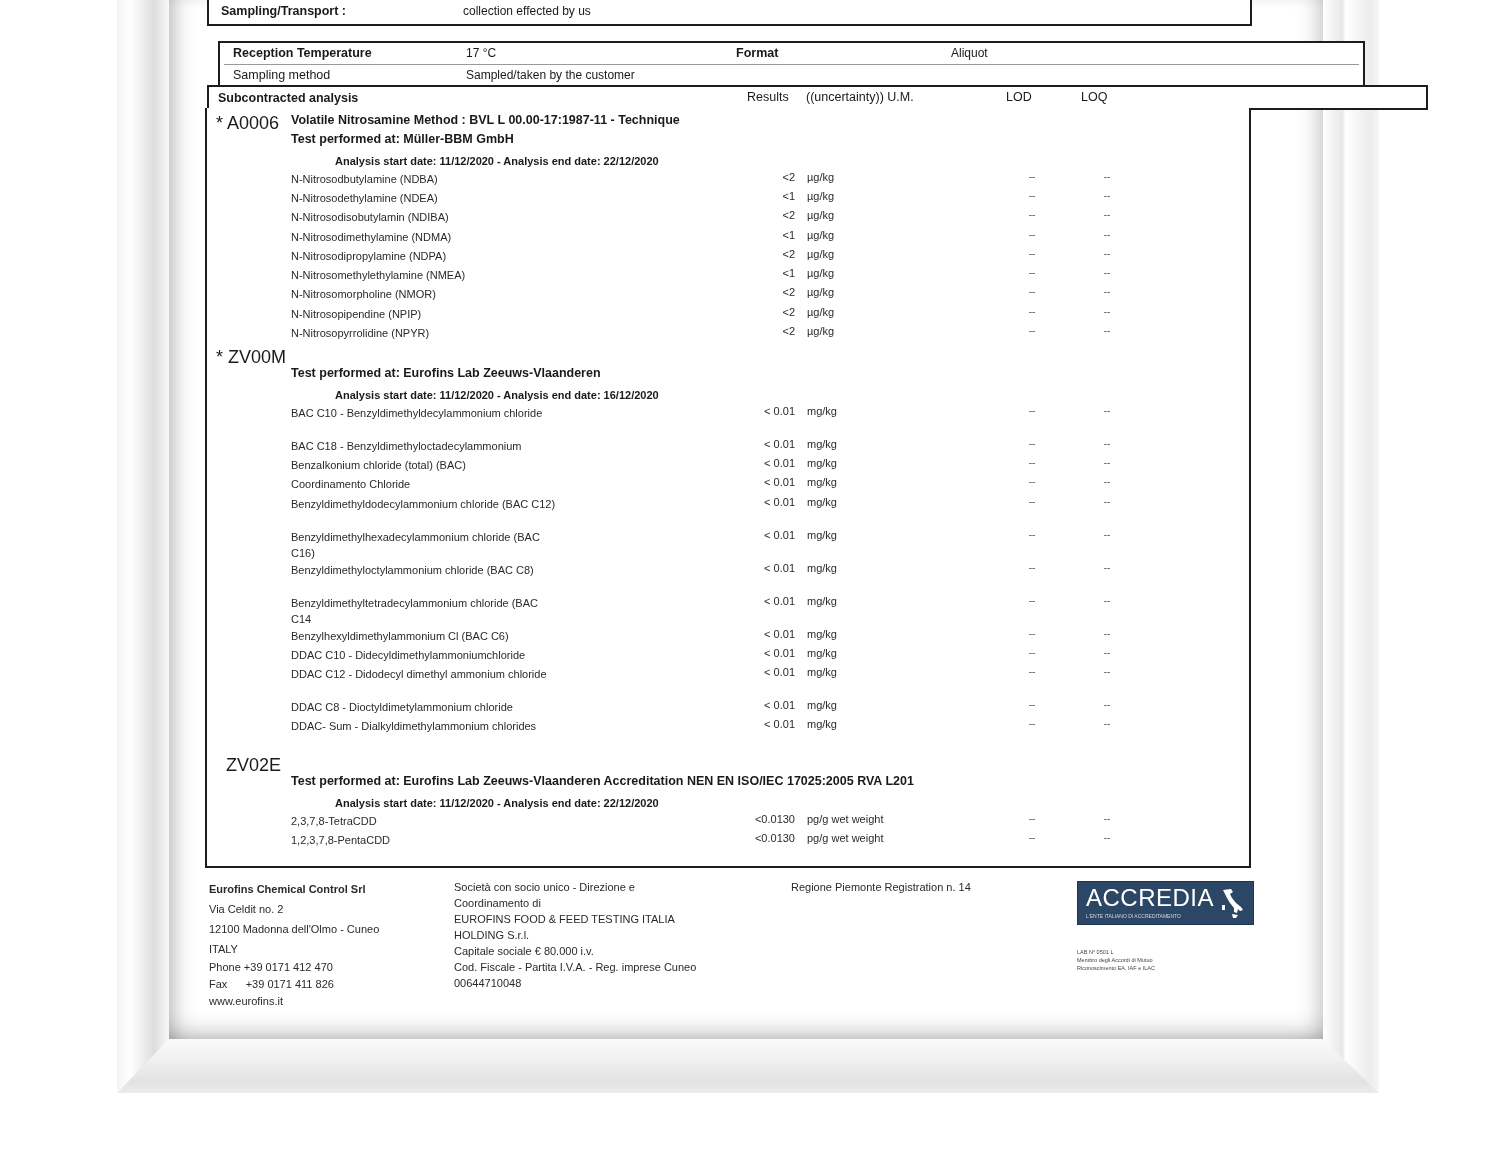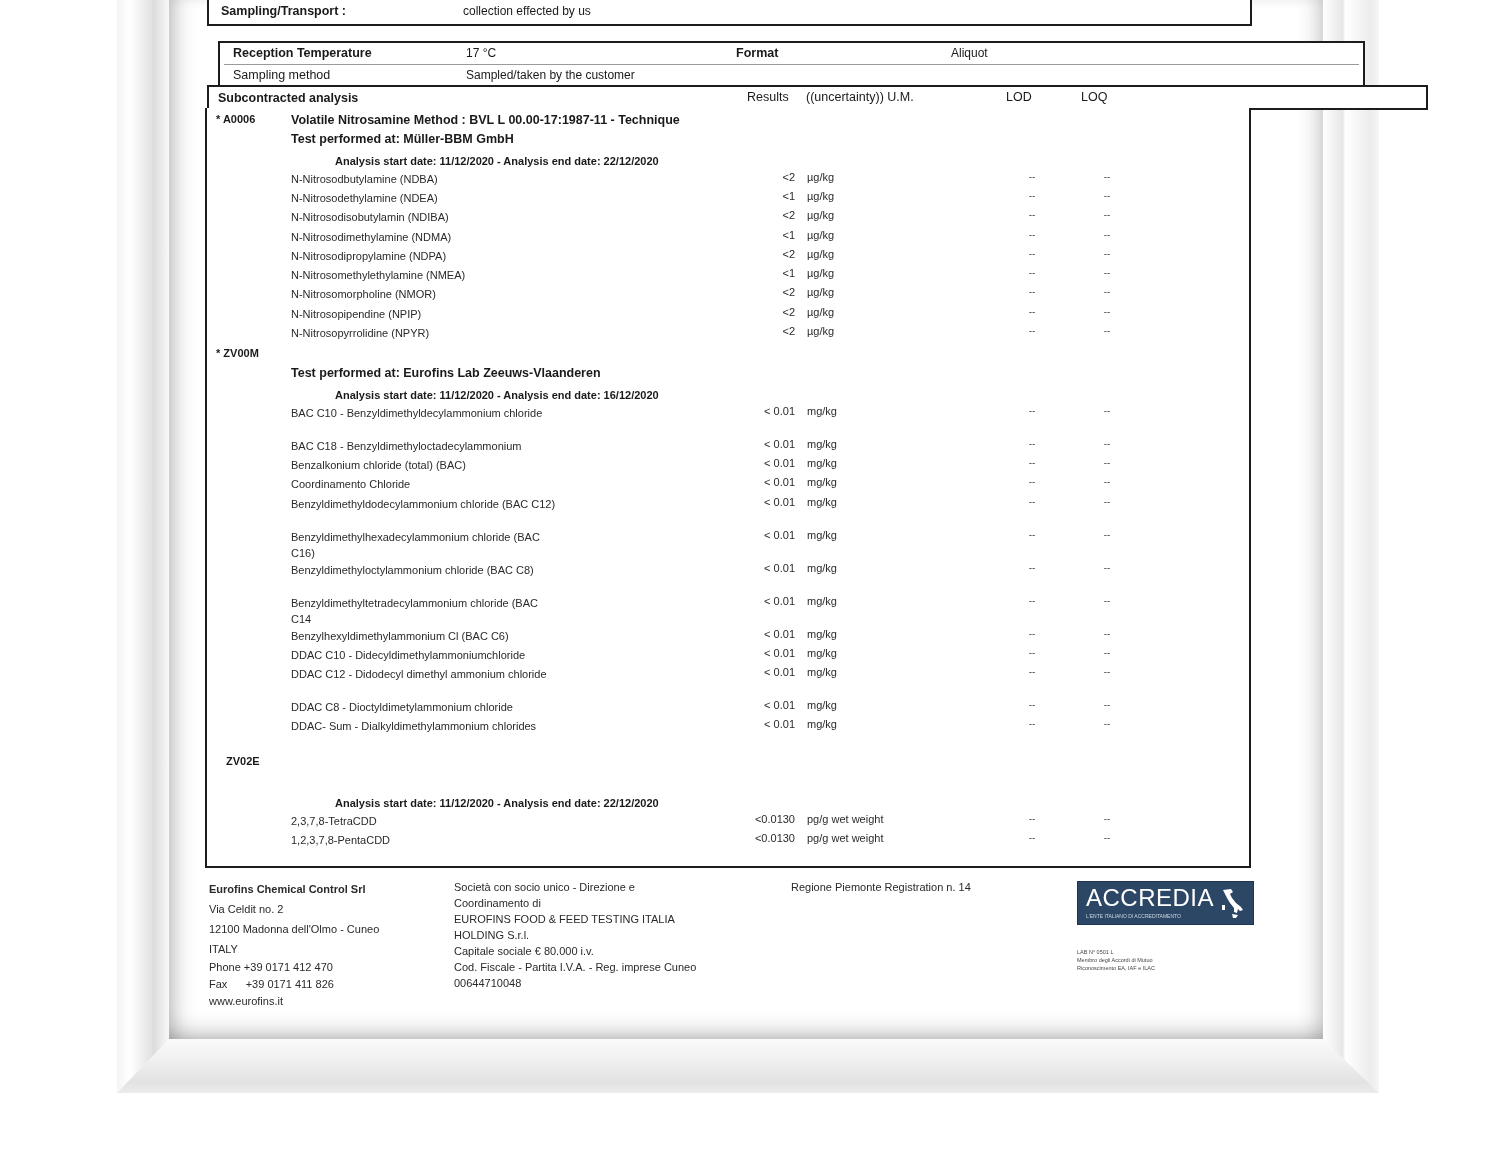--- a/index.html
+++ b/index.html
@@ -32,21 +32,21 @@
   .val { position: absolute; font-size: 12px; white-space: nowrap; }
 
   #box-sampling { left: 207px; top: -4px; width: 1045px; height: 30px; }
   #box-reception { left: 218px; top: 27px; width: 1147px; height: 48px; margin-top: 14px; }
   #box-reception .divider { position: absolute; left: 4px; right: 4px; top: 21px; border-top: 1px solid #9a9a9a; }
   #box-sub-header { left: 207px; top: 85px; width: 1221px; height: 25px; }
   #box-sub-body { left: 205px; top: 108px; width: 1046px; height: 760px; border-top: none; }
 
   .hdr { position: absolute; font-size: 12.5px; white-space: nowrap; }
 
-  .code { position: absolute; font-size: 11px; font-weight: bold; white-space: nowrap; }
+  .code { position: absolute; font-size: 18px; font-weight: normal; white-space: nowrap; }
   .method { position: absolute; font-size: 12.5px; font-weight: bold; white-space: nowrap; }
   .dates { position: absolute; font-size: 11px; font-weight: bold; white-space: nowrap; margin-left: 44px; }
   .row { position: absolute; left: 0; width: 100%; font-size: 11px; }
   .row .name { position: absolute; left: 84px; width: 270px; line-height: 16px; color: #2a2a2a; }
   .row .res { position: absolute; text-align: right; width: 60px; color: #2a2a2a; }
   .row .um { position: absolute; color: #2a2a2a; white-space: nowrap; }
   .row .lod, .row .loq { position: absolute; width: 20px; text-align: center; color: #555; font-size: 10px; }
 
   
   .foot { position: absolute; font-size: 11px; line-height: 16px; color: #2a2a2a; white-space: nowrap; }
@@ -251,20 +251,21 @@
     </div>
   <div class="row" style="top:610px;">
       <span class="name">DDAC- Sum - Dialkyldimethylammonium chlorides</span>
       <span class="res" style="left:528px;">&lt; 0.01</span>
       <span class="um" style="left:600px;">mg/kg</span>
       <span class="lod" style="left:815px;">--</span>
       <span class="loq" style="left:890px;">--</span>
     </div>
 
   <span class="code" style="left:19px;top:647px;">ZV02E</span>
+  <span class="method" style="left:84px;top:666px;">Test performed at: Eurofins Lab Zeeuws-Vlaanderen    Accreditation NEN EN ISO/IEC 17025:2005 RVA L201</span>
   <span class="dates" style="left:84px;top:689px;">Analysis start date: 11/12/2020 - Analysis end date: 22/12/2020</span>
 
   <div class="row" style="top:705px;">
       <span class="name">2,3,7,8-TetraCDD</span>
       <span class="res" style="left:528px;">&lt;0.0130</span>
       <span class="um" style="left:600px;">pg/g wet weight</span>
       <span class="lod" style="left:815px;">--</span>
       <span class="loq" style="left:890px;">--</span>
     </div>
   <div class="row" style="top:724px;">

